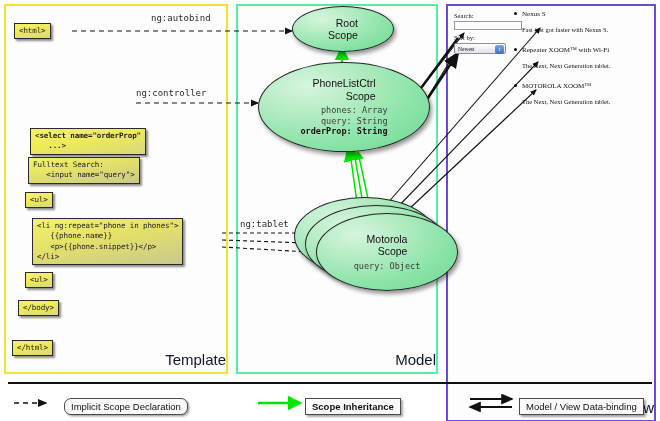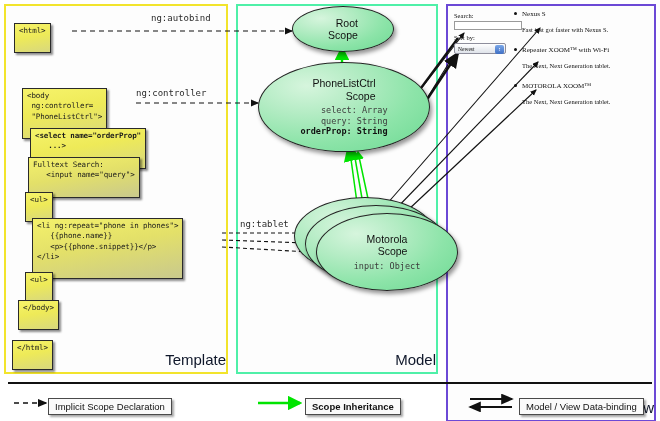--- a/index.html
+++ b/index.html
@@ -49,21 +49,21 @@
     position: absolute;
     z-index: 6;
     border: 1px solid #2a2a2a;
     background: linear-gradient(170deg, #f6f36a 0%, #eeea58 45%, #d8d87e 100%);
     box-shadow: 2px 2px 2px rgba(0,0,0,0.45);
     font-family: "DejaVu Sans Mono", "Liberation Mono", monospace;
     font-size: 7.5px;
     line-height: 1.38;
     color: #1a1a1a;
     white-space: pre;
-    padding: 2px 4px 16px 4px;
+    padding: 2px 4px 2px 4px;
     letter-spacing: -0.1px;
   }
   .codebox.bold { font-weight: bold; }
   .codebox.shade {
     background: linear-gradient(170deg, #f4f16b 0%, #e3e069 45%, #c9c98d 100%);
   }
 
   
   .ellipse {
     position: absolute;
@@ -195,21 +195,21 @@
     position: absolute;
     border: 1px solid #4a4a4a;
     background: #fafafa;
     box-shadow: 1.5px 1.5px 2px rgba(0,0,0,0.35);
     font-family: "Liberation Sans", sans-serif;
     font-size: 9.5px;
     color: #111;
     padding: 2px 6px;
     white-space: nowrap;
   }
-  #legend-box-1 { left: 48px;  top: 16px; }
+  #legend-box-1 { left: 64px;  top: 16px; border-radius: 7px; }
   #legend-box-2 { left: 305px; top: 16px; font-weight: bold; }
   #legend-box-3 { left: 519px; top: 16px; }
 </style>
 </head>
 <body>
 
 <div id="canvas">
 
   <div class="panel" id="panel-template">
     <div class="panel-label">Template</div>
@@ -260,23 +260,20 @@
     <path d="M392,225 L536,90" stroke="#111" stroke-width="1.1" fill="none" marker-end="url(#ah-black-sm)"></path>
 
     <path d="M14,403 L46,403" stroke="#111" stroke-width="1.4" fill="none" stroke-dasharray="5,4" marker-end="url(#ah-black)"></path>
     <path d="M258,403 L300,403" stroke="#00e400" stroke-width="2.4" fill="none" marker-end="url(#ah-green)"></path>
     <path d="M470,399 L512,399" stroke="#111" stroke-width="1.8" fill="none" marker-end="url(#ah-black)"></path>
     <path d="M512,407 L470,407" stroke="#111" stroke-width="1.8" fill="none" marker-end="url(#ah-black)"></path>
   </svg>
 
   <div class="codebox" id="cb-html-open" style="left:14px;  top:23px;">&lt;html&gt;</div>
 
-  <div class="codebox" id="cb-body-open" style="left:22px;  top:88px;">&lt;body
- ng:controller=
- "PhoneListCtrl"&gt;</div>
 
   <div class="codebox bold" id="cb-select" style="left:30px; top:128px;">&lt;select name="orderProp"
    ...&gt;</div>
 
   <div class="codebox shade" id="cb-fulltext" style="left:28px; top:157px;">Fulltext Search:
    &lt;input name="query"&gt;</div>
 
   <div class="codebox" id="cb-ul-open" style="left:25px;  top:192px;">&lt;ul&gt;</div>
 
   <div class="codebox shade" id="cb-li-repeat" style="left:32px; top:218px;">&lt;li ng:repeat="phone in phones"&gt;
@@ -295,31 +292,31 @@
   <span class="edge-label" style="left:240px; top:219px;">ng:tablet</span>
 
   <div class="ellipse" id="ell-root" style="left:292px; top:6px; width:100px; height:44px;">
     <div class="ell-title" style="white-space:pre;">Root
 Scope</div>
   </div>
 
   <div class="ellipse" id="ell-phonelistctrl" style="left:258px; top:62px; width:170px; height:88px;">
     <div class="ell-title" style="white-space:pre;">PhoneListCtrl
 Scope</div>
-    <div class="ell-props"><span>select: Array
+    <div class="ell-props"><span>phones: Array
 query: String
 </span><b>orderProp: String</b></div>
   </div>
 
   <div class="ellipse" id="ell-rep-back2" style="left:294px; top:197px; width:140px; height:76px; z-index:5;"></div>
   <div class="ellipse" id="ell-rep-back1" style="left:305px; top:205px; width:140px; height:76px; z-index:5;"></div>
   <div class="ellipse" id="ell-repeater" style="left:316px; top:213px; width:140px; height:76px; z-index:6;">
     <div class="ell-title" style="white-space:pre;">Motorola
 Scope</div>
-    <div class="ell-props">input: Object</div>
+    <div class="ell-props">query: Object</div>
   </div>
 
   <div id="view-inner">
 
     <span class="v-label" id="v-search-label">Search:</span>
     <div id="v-search-input"></div>
 
     <span class="v-label" id="v-sort-label">Sort by:</span>
     <div id="v-sort-select">
       <span id="v-sort-value">Newest</span>

